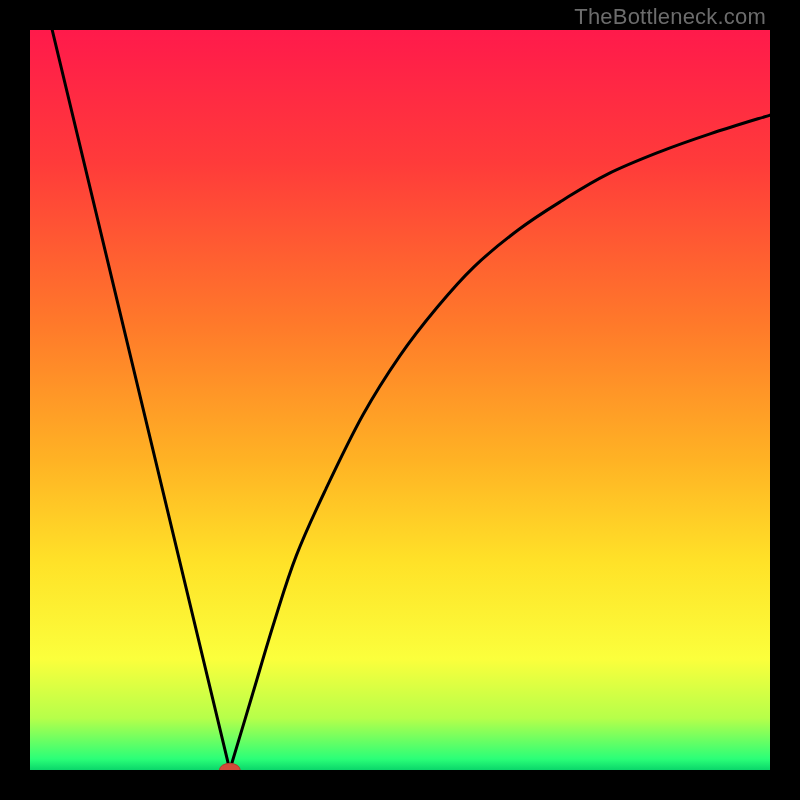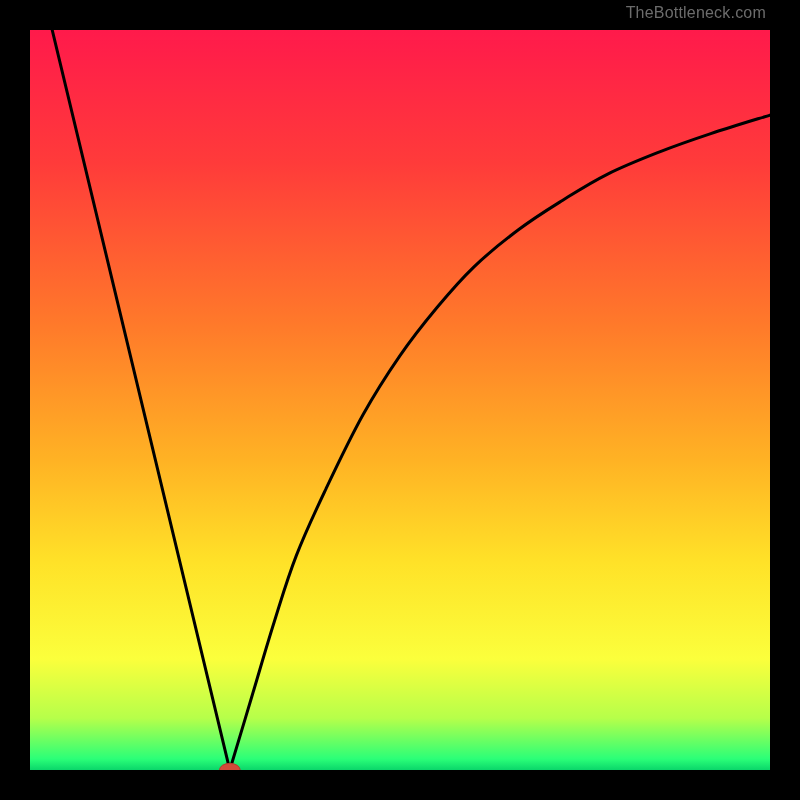--- a/index.html
+++ b/index.html
@@ -24,21 +24,21 @@
     left: 0;
     top: 0;
     width: 740px;
     height: 740px;
   }
   .watermark {
     position: absolute;
     top: 4px;
     right: 34px;
     color: #6c6c6c;
-    font-size: 16px;
+    font-size: 22px;
     font-weight: 500;
     letter-spacing: 0.2px;
     user-select: none;
   }
   svg {
     display: block;
   }
 </style>
 </head>
 <body>

